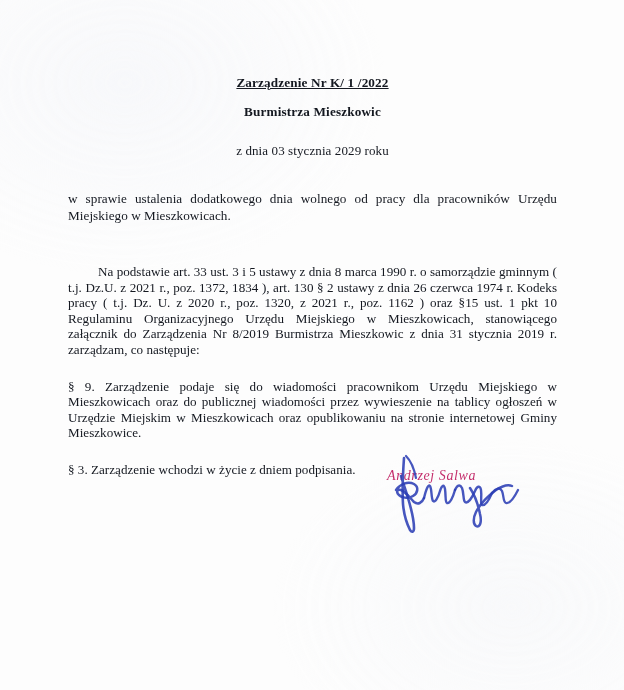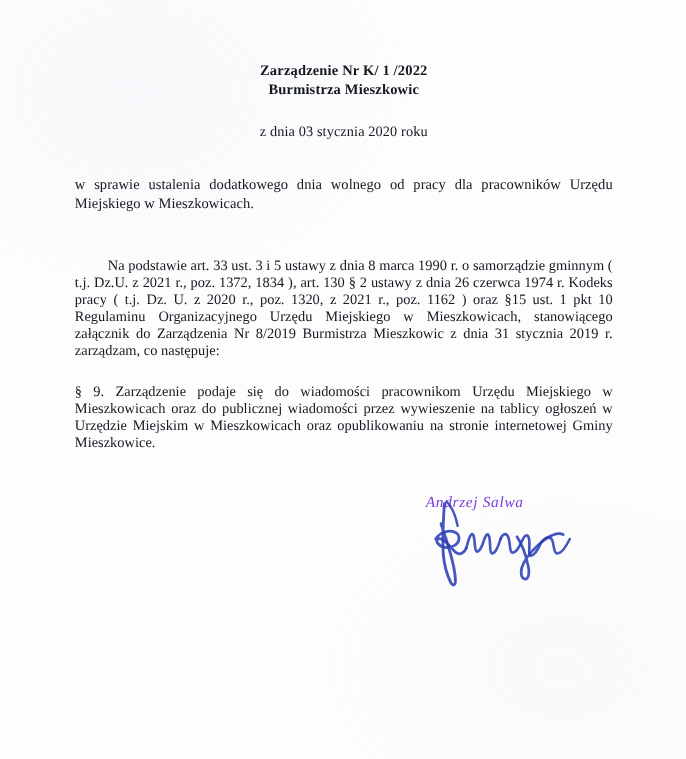--- a/index.html
+++ b/index.html
@@ -41,22 +41,22 @@
     width: 489px;
   }
 
   .title-block {
     text-align: center;
     font-weight: bold;
     font-size: 13.2px;
     line-height: 16.5px;
     letter-spacing: 0.15px;
   }
-  .title-line-1 { margin-top: 56px; }
-  .title-line-2 { margin-top: 0px; }
+  .title-line-1 { margin-top: 75px; text-decoration: underline; }
+  .title-line-2 { margin-top: 12px; }
 
   .date-line {
     text-align: center;
     font-size: 13px;
     line-height: 16px;
     margin-top: 23px;
     letter-spacing: 0.1px;
   }
 
   .subject {
@@ -105,22 +105,23 @@
     letter-spacing: 2.6px;
     color: #d96aa8;
     opacity: 0.93;
     padding-left: 9px;
   }
   .stamp-name {
     font-family: "Liberation Serif", "DejaVu Serif", serif;
     font-style: italic;
     font-size: 14px;
     letter-spacing: 0.6px;
-    color: #6d28d9;
+    color: #be185d;
     opacity: 0.9;
+    margin-top: 18px;
     padding-left: 11px;
   }
   .ink {
     position: absolute;
     left: -6px;
     top: -4px;
     width: 190px;
     height: 92px;
     pointer-events: none;
   }
@@ -138,29 +139,30 @@
 <div class="page">
   <div class="scan-tint"></div>
 
   <div class="content">
 
     <div class="title-block">
       <div class="title-line-1">Zarządzenie Nr  K/ 1 /2022</div>
       <div class="title-line-2">Burmistrza Mieszkowic</div>
     </div>
 
-    <div class="date-line">z dnia 03 stycznia 2020 roku</div>
+    <div class="date-line">z dnia 03 stycznia 2029 roku</div>
 
     <div class="subject">w sprawie ustalenia dodatkowego dnia wolnego od pracy dla pracowników Urzędu Miejskiego w Mieszkowicach.</div>
 
     <div class="para para-basis">Na podstawie art. 33 ust. 3 i 5 ustawy z dnia 8 marca 1990 r. o samorządzie gminnym ( t.j. Dz.U. z 2021 r., poz. 1372, 1834 ),  art. 130 § 2 ustawy z dnia 26 czerwca 1974 r. Kodeks pracy  ( t.j. Dz. U. z 2020 r., poz. 1320, z 2021 r., poz. 1162 ) oraz §15 ust. 1 pkt 10 Regulaminu Organizacyjnego Urzędu Miejskiego w Mieszkowicach, stanowiącego załącznik do Zarządzenia Nr 8/2019 Burmistrza Mieszkowic z dnia 31 stycznia 2019 r. zarządzam, co następuje:</div>
 
 
     <div class="para para-s2">§ 9. Zarządzenie podaje się do wiadomości pracownikom Urzędu Miejskiego w Mieszkowicach oraz do publicznej wiadomości przez wywieszenie na tablicy ogłoszeń w Urzędzie Miejskim w Mieszkowicach oraz opublikowaniu na stronie internetowej Gminy Mieszkowice.</div>
 
+    <div class="para para-s3">§ 3. Zarządzenie wchodzi w życie z dniem podpisania.</div>
 
   </div>
 
   <div class="signature-area">
     <div class="stamp">
       <div class="stamp-name">Andrzej Salwa</div>
     </div>
 
     <svg class="ink" viewBox="0 0 190 92">
       <path d="M34 12 C33 26, 32 42, 33 58 C34 70, 37 78, 40 84 C42 87, 44 86, 44 82 C44 74, 41 62, 38 52 C35 42, 32 34, 31 30" stroke-width="2.6"></path>

